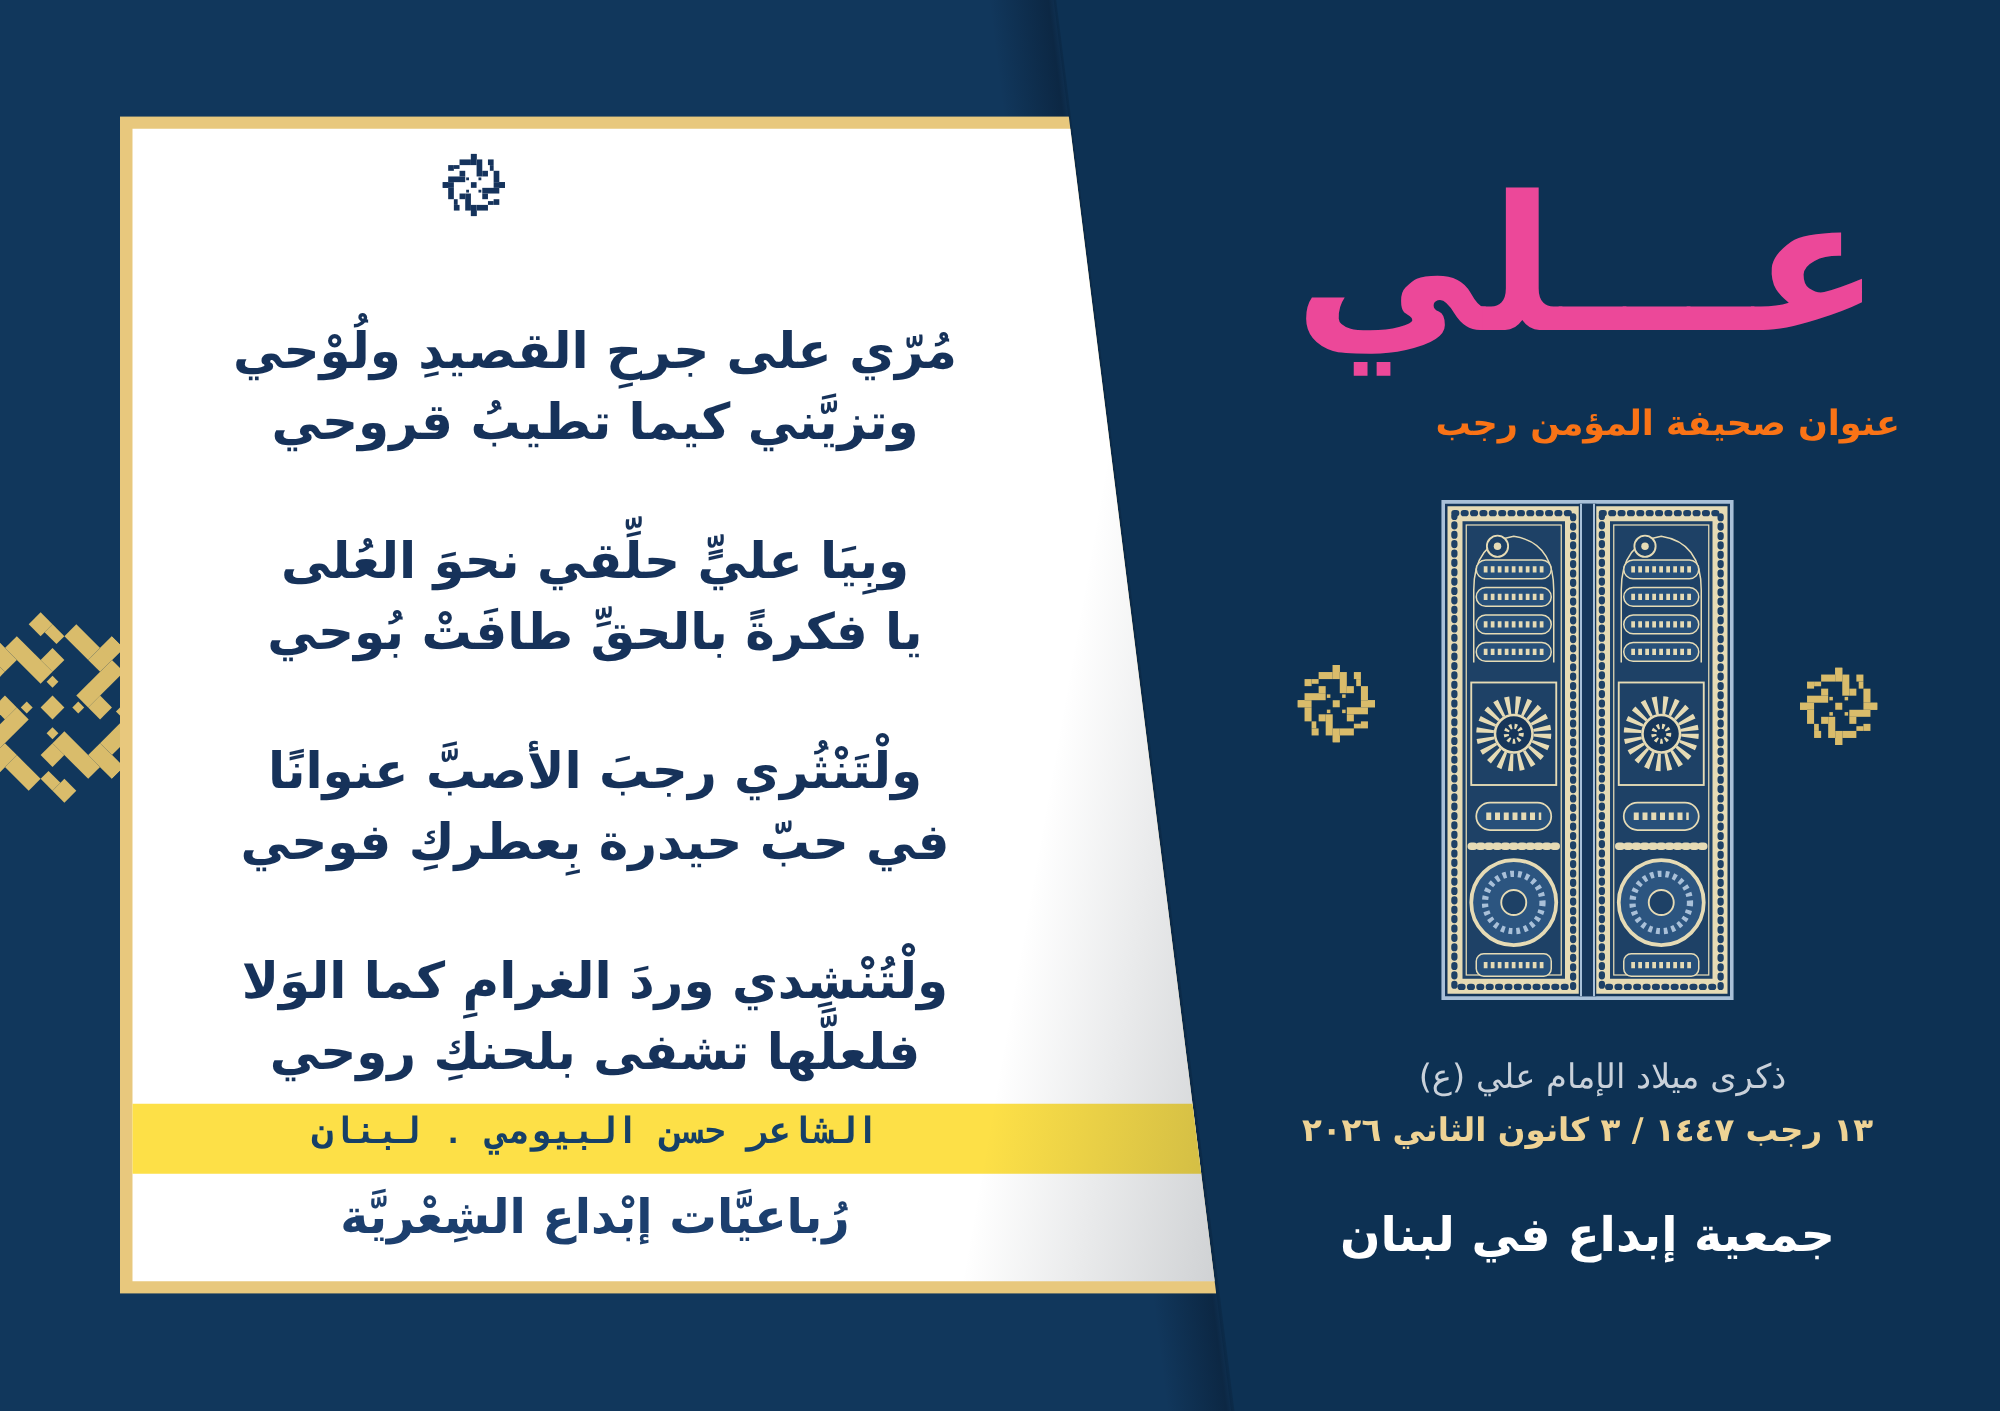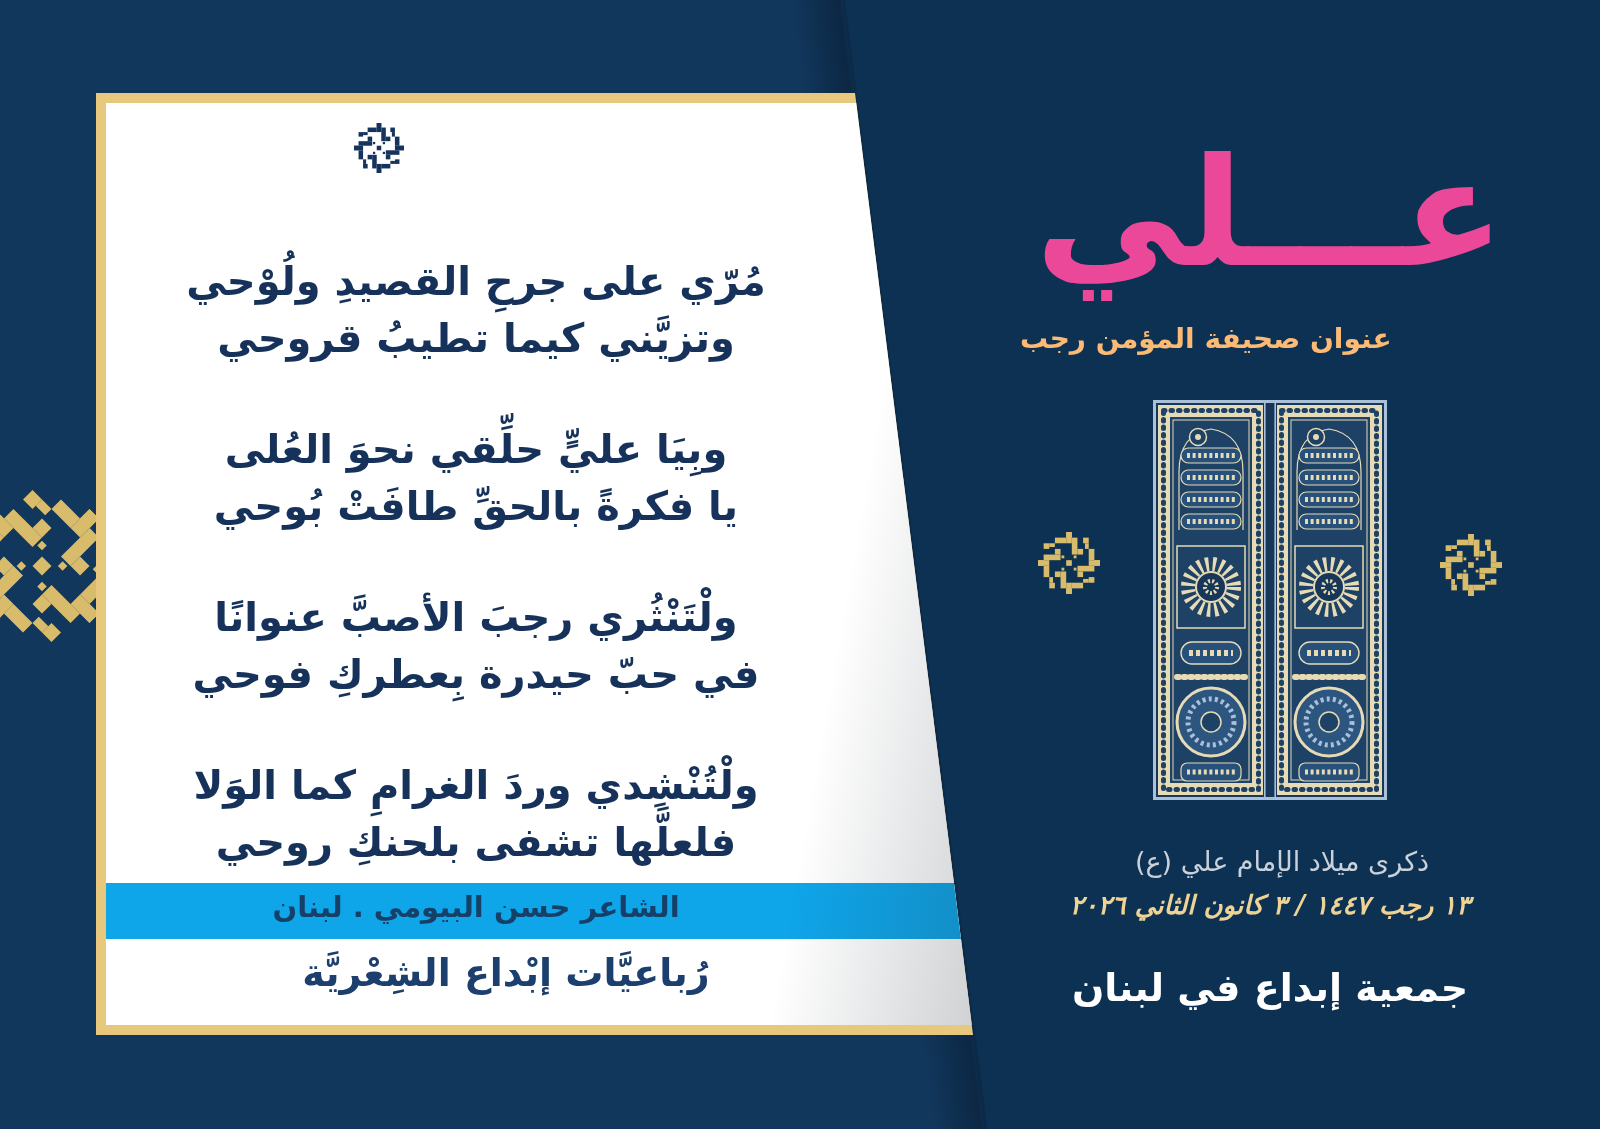--- a/index.html
+++ b/index.html
@@ -21,41 +21,41 @@
   .card-inner{position:absolute;left:10px;top:10px;bottom:10px;width:890px;background:#ffffff;}
   .card-shadow{position:absolute;top:0;bottom:0;left:640px;width:250px;pointer-events:none;
         background:linear-gradient(100deg,rgba(40,50,60,0) 45%,rgba(40,50,60,.22) 94%,rgba(40,50,60,.30) 100%);}
   .logo-block{position:absolute;top:14px;left:0;width:740px;height:138px;}
   .logo-kufic{position:absolute;left:248px;top:6px;width:50px;height:50px;color:#15335c;}
   .logo-text{position:absolute;left:0;right:0;top:34px;text-align:center;direction:rtl;
              font-size:56px;font-weight:bold;color:#15335c;letter-spacing:-1px;}
   .poem{position:absolute;top:150px;left:0;width:740px;text-align:center;direction:rtl;}
   .stanza{margin-bottom:54px;}
   .stanza .pline{font-size:40px;line-height:57px;font-weight:bold;color:#16325a;}
-  .poet-band{position:absolute;top:780px;left:0;right:0;height:56px;background:#0ea5e9;}
+  .poet-band{position:absolute;top:780px;left:0;right:0;height:56px;background:#fde047;font-family:Liberation Mono, monospace;}
   .poet-band span{display:block;width:740px;text-align:center;direction:rtl;
                   font-size:29px;font-weight:bold;color:#164068;line-height:48px;}
   .series-title{position:absolute;top:848px;left:0;width:740px;text-align:center;direction:rtl;
-                font-size:38px;font-weight:bold;color:#1c3f6e;margin-left:30px;}
+                font-size:38px;font-weight:bold;color:#1c3f6e;}
   
   .right-col{position:absolute;left:1020px;top:0;width:500px;height:1129px;}
   .cal-top{position:absolute;top:96px;left:0;width:100%;text-align:center;direction:rtl;
            font-size:30px;font-weight:bold;color:#b7bdc7;}
   .cal-main{position:absolute;top:108px;left:0;width:100%;text-align:center;direction:rtl;
             font-size:150px;line-height:210px;font-weight:bold;color:#ec4899;}
-  .cal-sub{position:absolute;top:322px;left:0;width:100%;text-align:left;direction:rtl;
-           font-size:28px;font-weight:bold;color:#fdba74;letter-spacing:1px;}
+  .cal-sub{position:absolute;top:322px;left:0;width:100%;text-align:right;direction:rtl;
+           font-size:28px;font-weight:bold;color:#f97316;letter-spacing:1px;}
   .door{position:absolute;left:133px;top:400px;width:234px;height:400px;}
   .motif{position:absolute;width:62px;height:62px;color:#d9bc6b;}
   .motif.m-left{left:18px;top:532px;}
   .motif.m-right{left:420px;top:534px;}
   .occasion{position:absolute;top:846px;left:12px;width:100%;text-align:center;direction:rtl;
             font-size:27px;color:#c9d1da;letter-spacing:1px;}
   .date-line{position:absolute;top:890px;left:0;width:100%;text-align:center;direction:rtl;
-             font-size:26px;font-weight:bold;color:#eed395;font-style:italic;}
+             font-size:26px;font-weight:bold;color:#eed395;}
   .org-line{position:absolute;top:966px;left:0;width:100%;text-align:center;direction:rtl;
             font-size:38px;font-weight:bold;color:#ffffff;}
 </style>
 </head>
 <body>
 
 <svg width="0" height="0" style="position:absolute" aria-hidden="true">
   <defs>
     <g id="kufic-arm" fill="currentColor">
       <rect x="30" y="0" width="6" height="12"></rect>

